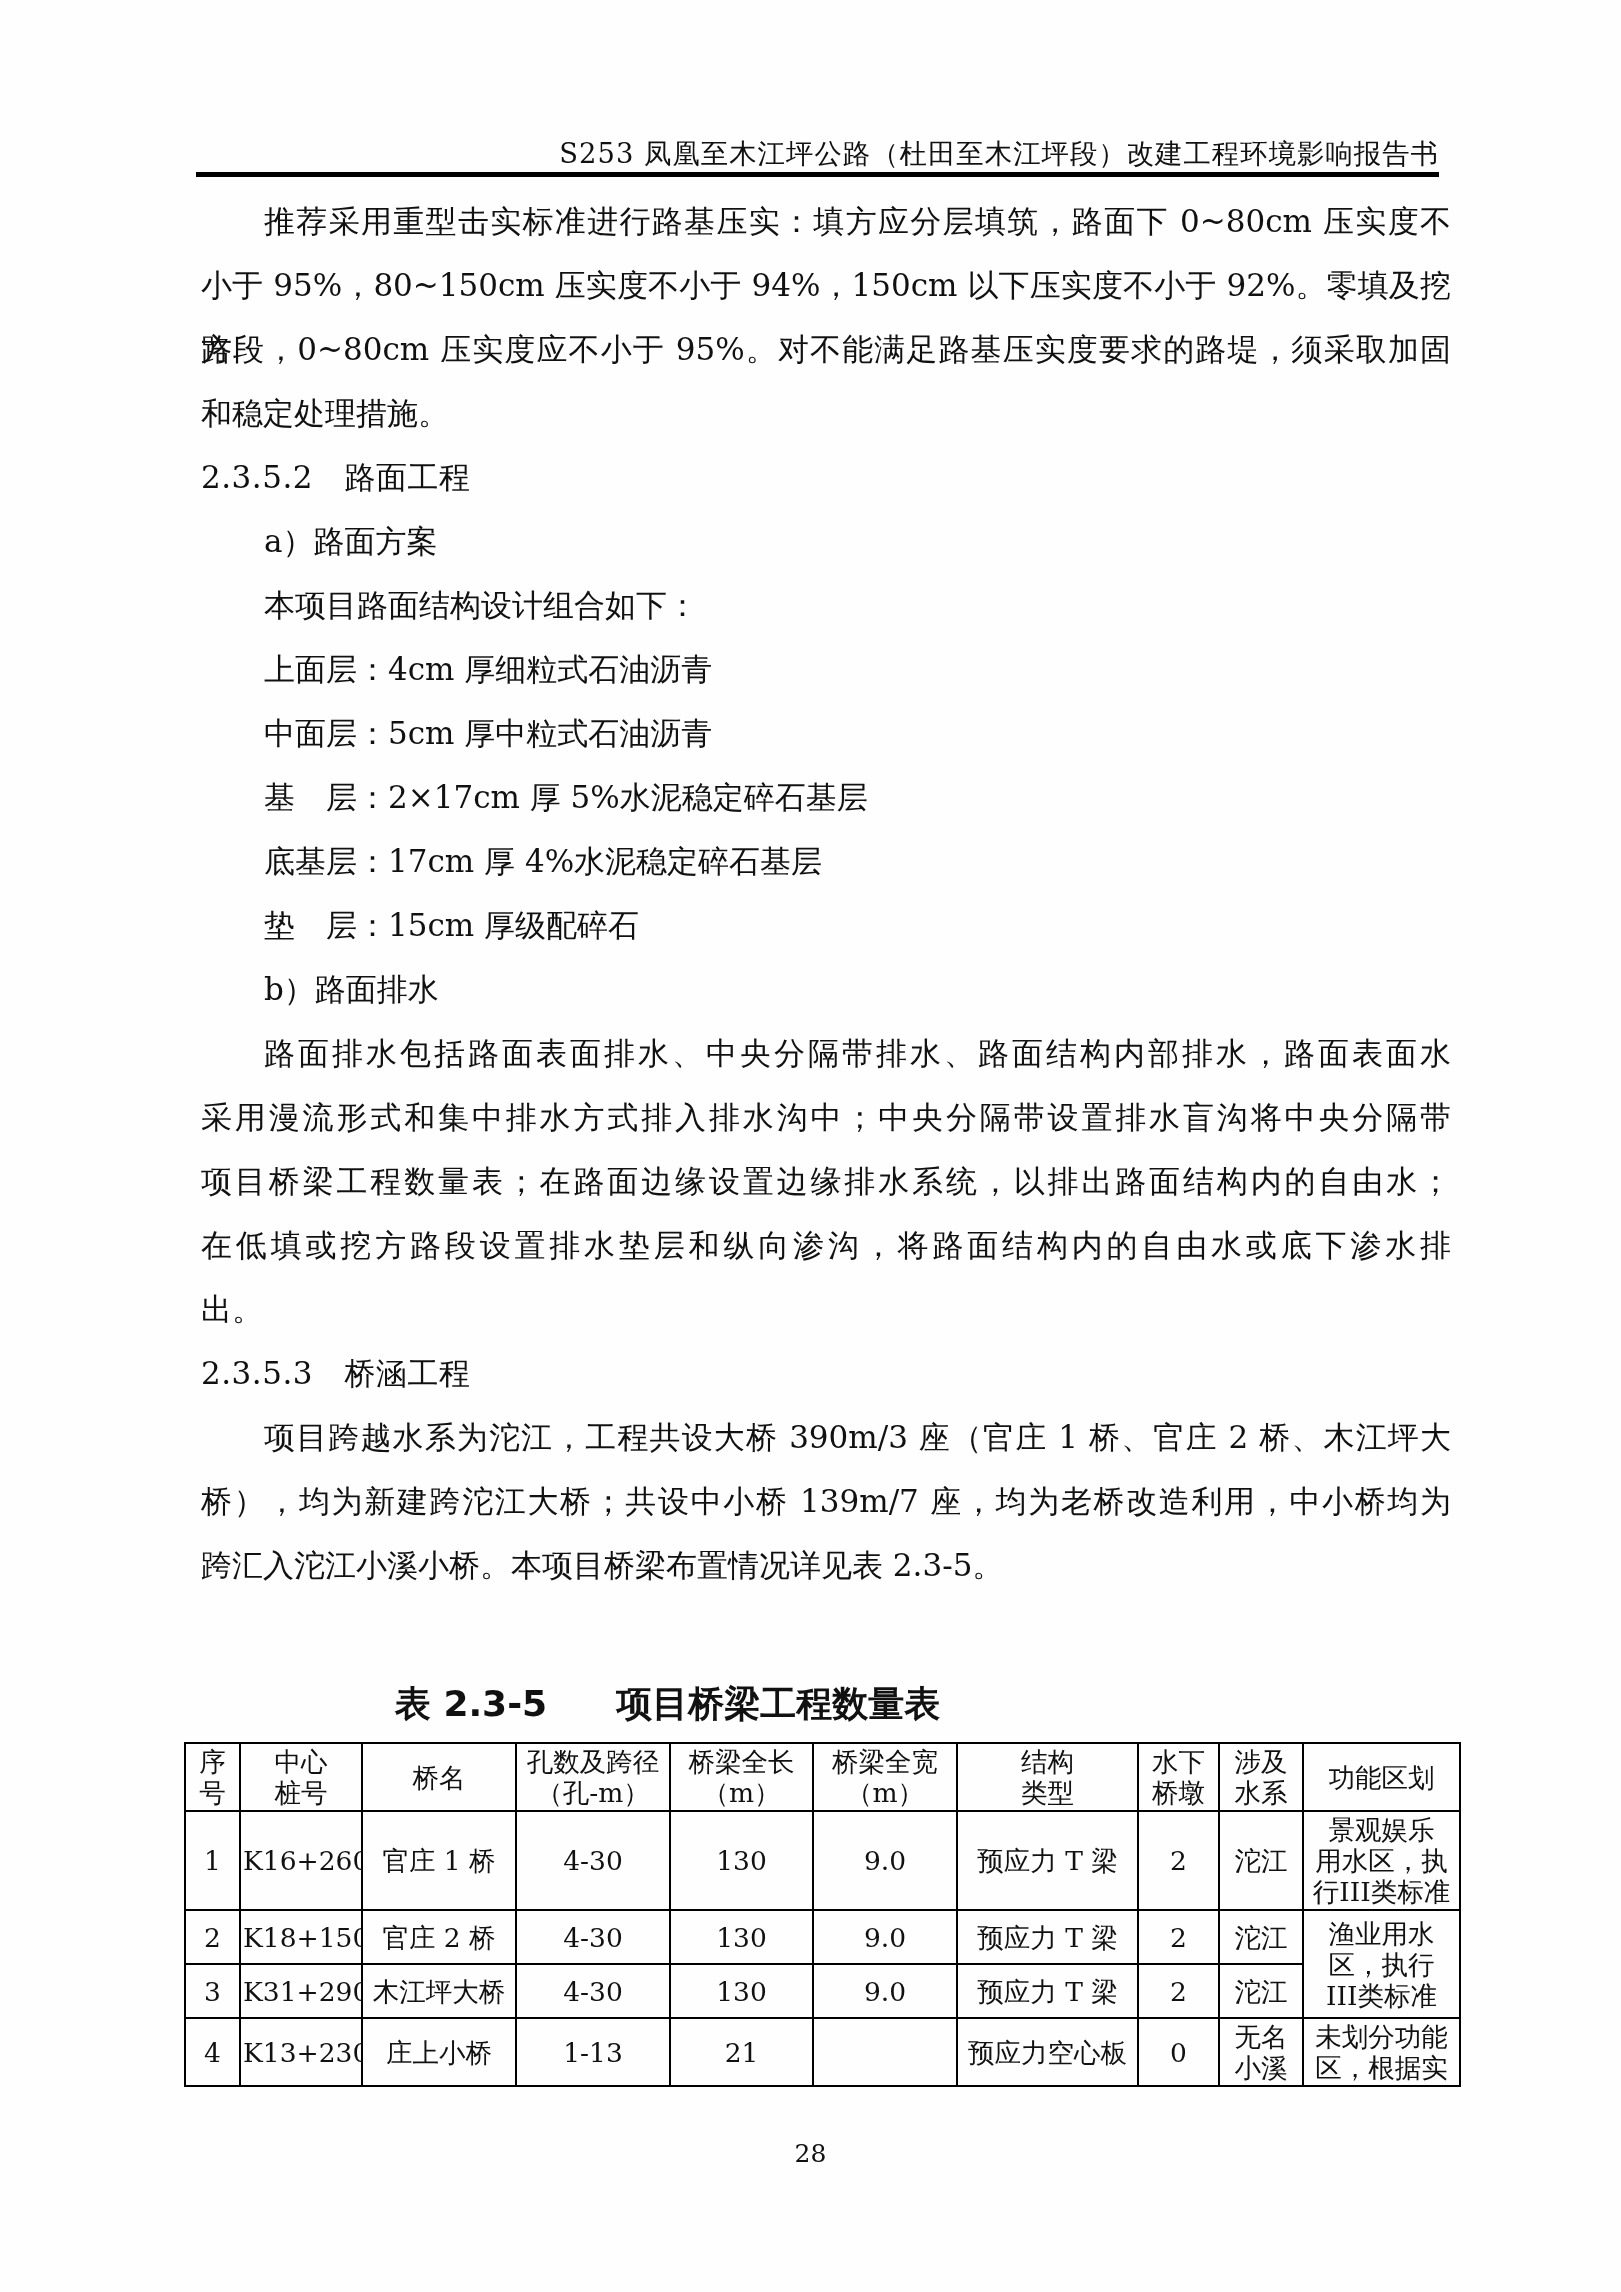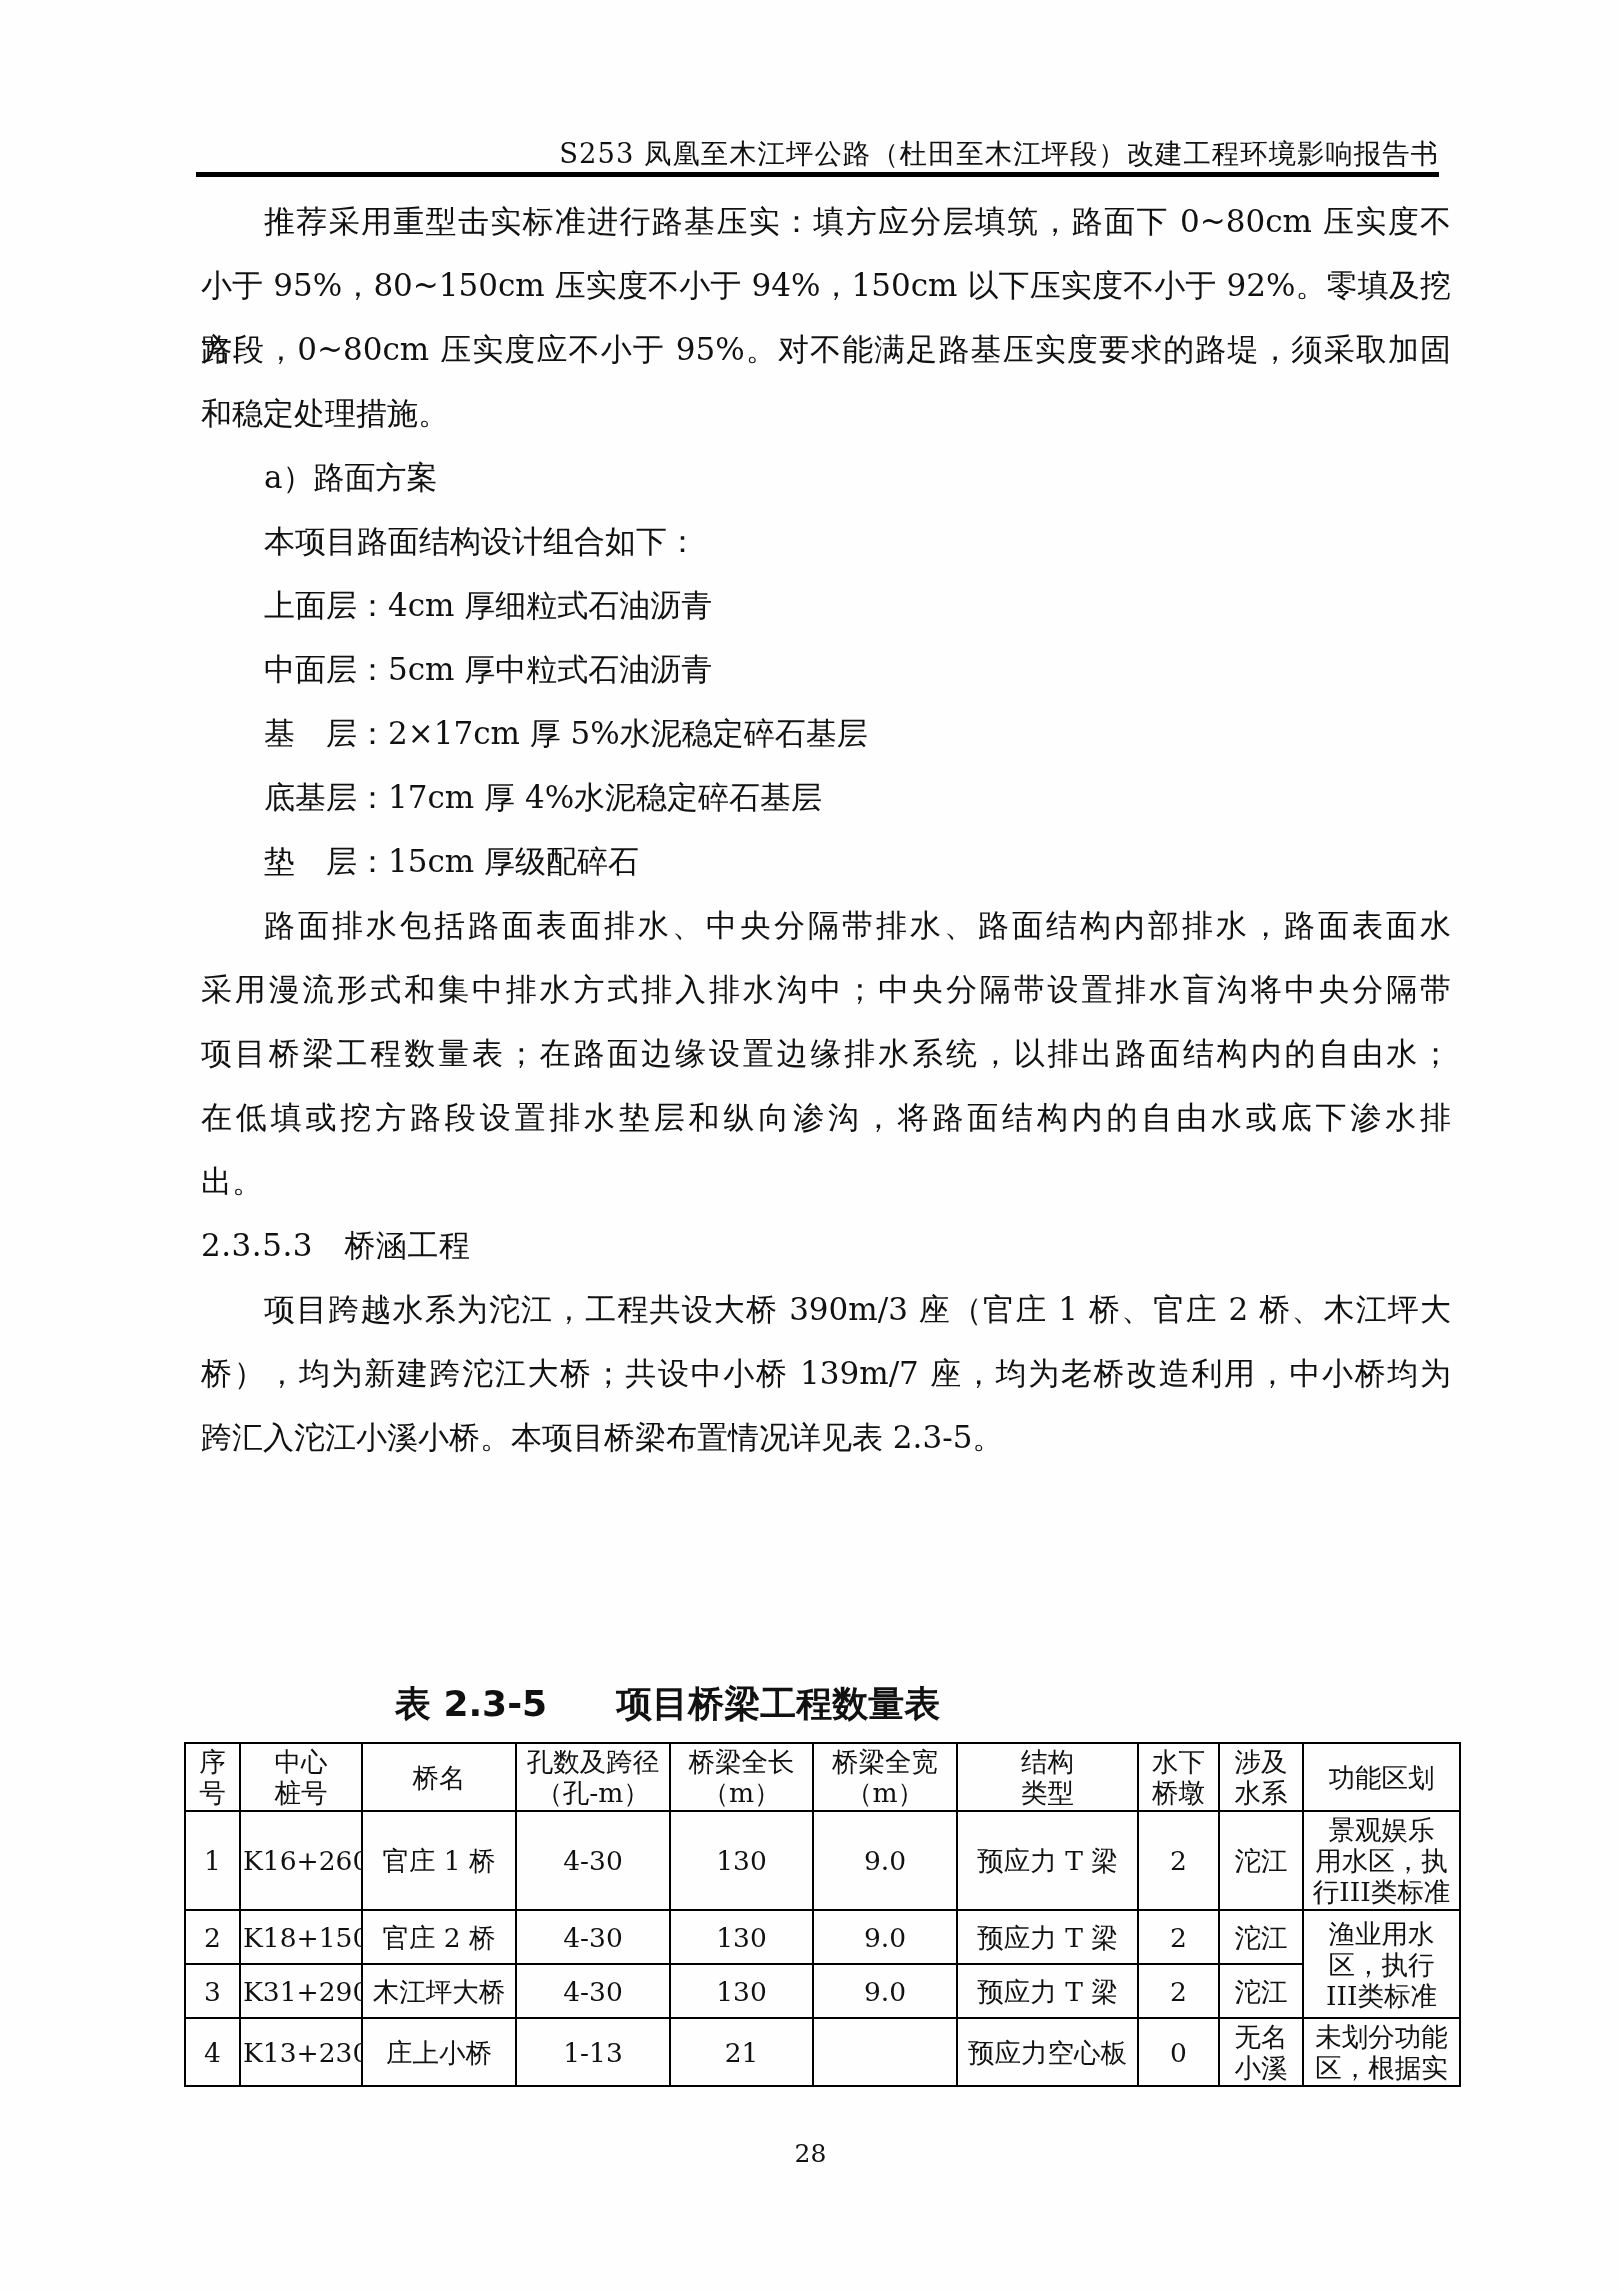--- a/index.html
+++ b/index.html
@@ -81,27 +81,29 @@
 <div class="page">
 
   <div class="header-title">S253 凤凰至木江坪公路（杜田至木江坪段）改建工程环境影响报告书</div>
   <div class="header-rule"></div>
 
   <div class="content">
     <div class="ln indent just">推荐采用重型击实标准进行路基压实：填方应分层填筑，路面下 0~80cm 压实度不</div>
     <div class="ln just">小于 95%，80~150cm 压实度不小于 94%，150cm 以下压实度不小于 92%。零填及挖方</div>
     <div class="ln just">路段，0~80cm 压实度应不小于 95%。对不能满足路基压实度要求的路堤，须采取加固</div>
     <div class="ln">和稳定处理措施。</div>
+    <div class="ln heading">2.3.5.2　路面工程</div>
     <div class="ln indent">a）路面方案</div>
     <div class="ln indent">本项目路面结构设计组合如下：</div>
     <div class="ln indent">上面层：4cm 厚细粒式石油沥青</div>
     <div class="ln indent">中面层：5cm 厚中粒式石油沥青</div>
     <div class="ln indent">基　层：2×17cm 厚 5%水泥稳定碎石基层</div>
     <div class="ln indent">底基层：17cm 厚 4%水泥稳定碎石基层</div>
     <div class="ln indent">垫　层：15cm 厚级配碎石</div>
+    <div class="ln indent">b）路面排水</div>
     <div class="ln indent just">路面排水包括路面表面排水、中央分隔带排水、路面结构内部排水，路面表面水</div>
     <div class="ln just">采用漫流形式和集中排水方式排入排水沟中；中央分隔带设置排水盲沟将中央分隔带</div>
     <div class="ln just">项目桥梁工程数量表；在路面边缘设置边缘排水系统，以排出路面结构内的自由水；</div>
     <div class="ln just">在低填或挖方路段设置排水垫层和纵向渗沟，将路面结构内的自由水或底下渗水排</div>
     <div class="ln">出。</div>
     <div class="ln heading">2.3.5.3　桥涵工程</div>
     <div class="ln indent just">项目跨越水系为沱江，工程共设大桥 390m/3 座（官庄 1 桥、官庄 2 桥、木江坪大</div>
     <div class="ln just">桥），均为新建跨沱江大桥；共设中小桥 139m/7 座，均为老桥改造利用，中小桥均为</div>
     <div class="ln">跨汇入沱江小溪小桥。本项目桥梁布置情况详见表 2.3-5。</div>
   </div>

